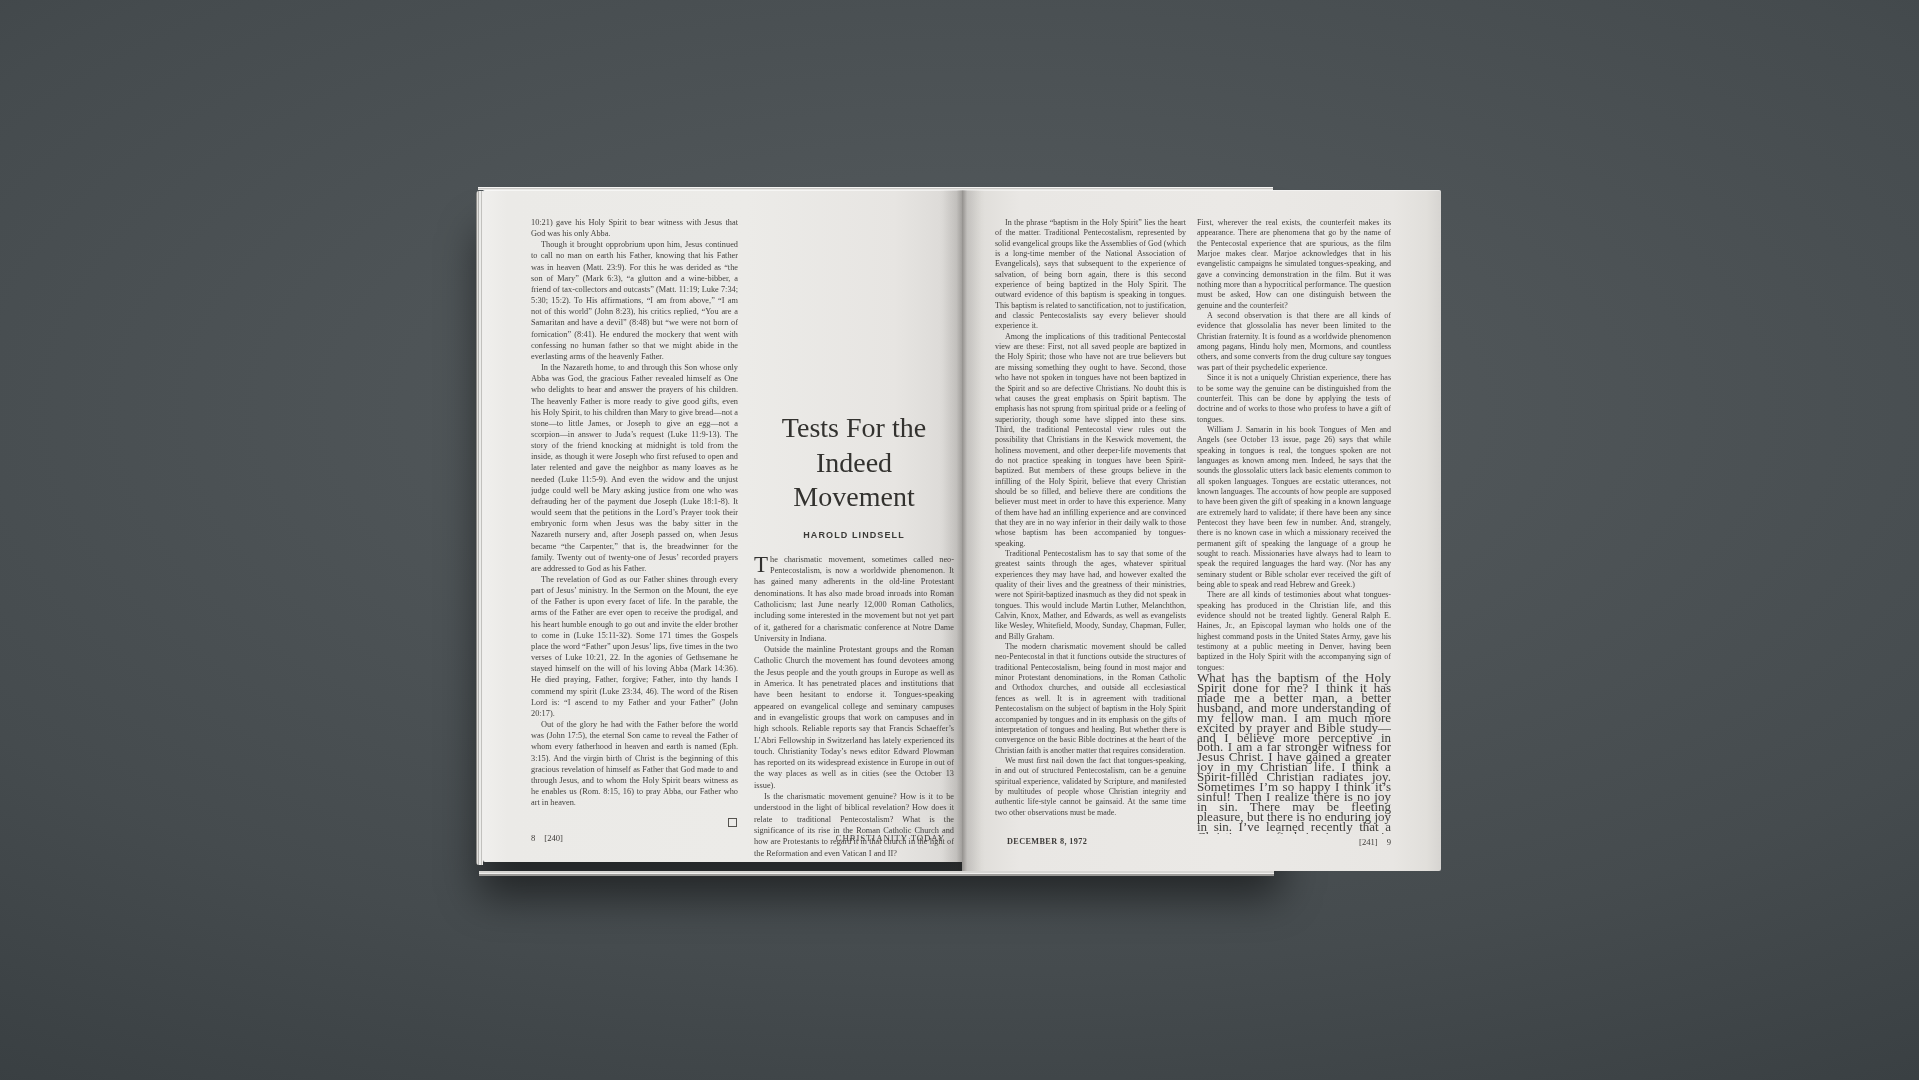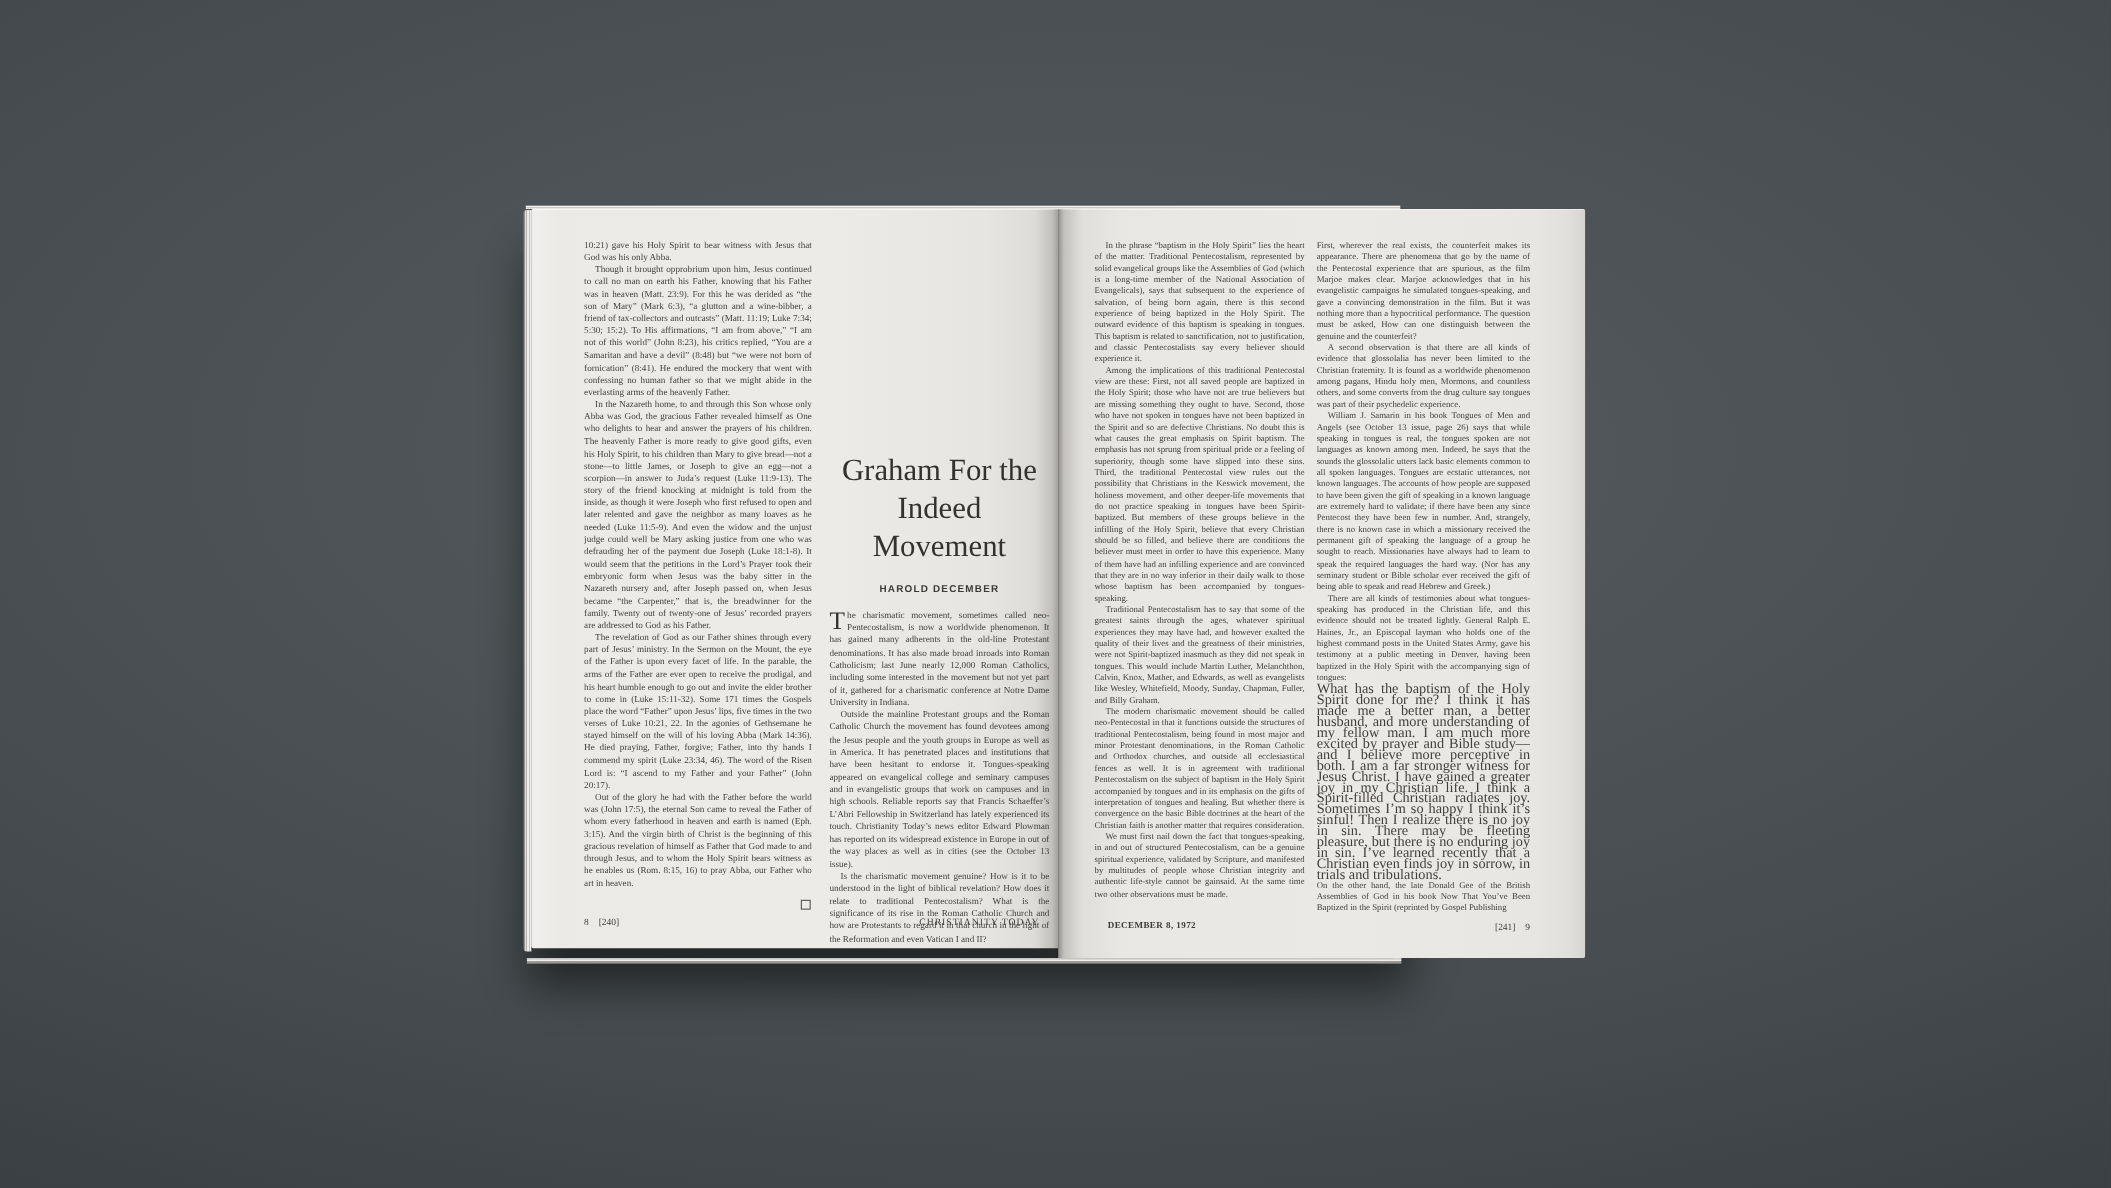--- a/index.html
+++ b/index.html
@@ -85,43 +85,44 @@
       <p class="bp flush">10:21) gave his Holy Spirit to bear witness with Jesus that God was his only Abba.</p>
       <p class="bp">Though it brought opprobrium upon him, Jesus continued to call no man on earth his Father, knowing that his Father was in heaven (Matt. 23:9). For this he was derided as “the son of Mary” (Mark 6:3), “a glutton and a wine-bibber, a friend of tax-collectors and outcasts” (Matt. 11:19; Luke 7:34; 5:30; 15:2). To His affirmations, “I am from above,” “I am not of this world” (John 8:23), his critics replied, “You are a Samaritan and have a devil” (8:48) but “we were not born of fornication” (8:41). He endured the mockery that went with confessing no human father so that we might abide in the everlasting arms of the heavenly Father.</p>
       <p class="bp">In the Nazareth home, to and through this Son whose only Abba was God, the gracious Father revealed himself as One who delights to hear and answer the prayers of his children. The heavenly Father is more ready to give good gifts, even his Holy Spirit, to his children than Mary to give bread—not a stone—to little James, or Joseph to give an egg—not a scorpion—in answer to Juda’s request (Luke 11:9-13). The story of the friend knocking at midnight is told from the inside, as though it were Joseph who first refused to open and later relented and gave the neighbor as many loaves as he needed (Luke 11:5-9). And even the widow and the unjust judge could well be Mary asking justice from one who was defrauding her of the payment due Joseph (Luke 18:1-8). It would seem that the petitions in the Lord’s Prayer took their embryonic form when Jesus was the baby sitter in the Nazareth nursery and, after Joseph passed on, when Jesus became “the Carpenter,” that is, the breadwinner for the family. Twenty out of twenty-one of Jesus’ recorded prayers are addressed to God as his Father.</p>
       <p class="bp">The revelation of God as our Father shines through every part of Jesus’ ministry. In the Sermon on the Mount, the eye of the Father is upon every facet of life. In the parable, the arms of the Father are ever open to receive the prodigal, and his heart humble enough to go out and invite the elder brother to come in (Luke 15:11-32). Some 171 times the Gospels place the word “Father” upon Jesus’ lips, five times in the two verses of Luke 10:21, 22. In the agonies of Gethsemane he stayed himself on the will of his loving Abba (Mark 14:36). He died praying, Father, forgive; Father, into thy hands I commend my spirit (Luke 23:34, 46). The word of the Risen Lord is: “I ascend to my Father and your Father” (John 20:17).</p>
       <p class="bp">Out of the glory he had with the Father before the world was (John 17:5), the eternal Son came to reveal the Father of whom every fatherhood in heaven and earth is named (Eph. 3:15). And the virgin birth of Christ is the beginning of this gracious revelation of himself as Father that God made to and through Jesus, and to whom the Holy Spirit bears witness as he enables us (Rom. 8:15, 16) to pray Abba, our Father who art in heaven.</p>
       <span class="endbox"></span>
     </div>
 
     <div class="col lp-col2">
       <div class="article-head">
-        <div class="title-line">Graham For the</div>
+        <div class="title-line">Tests For the</div>
         <div class="title-line">Indeed</div>
         <div class="title-line">Movement</div>
-        <div class="byline">HAROLD DECEMBER</div>
+        <div class="byline">HAROLD LINDSELL</div>
       </div>
       <div class="article-body">
         <p class="bp flush dropcap">The charismatic movement, sometimes called neo-Pentecostalism, is now a worldwide phenomenon. It has gained many adherents in the old-line Protestant denominations. It has also made broad inroads into Roman Catholicism; last June nearly 12,000 Roman Catholics, including some interested in the movement but not yet part of it, gathered for a charismatic conference at Notre Dame University in Indiana.</p>
         <p class="bp">Outside the mainline Protestant groups and the Roman Catholic Church the movement has found devotees among the Jesus people and the youth groups in Europe as well as in America. It has penetrated places and institutions that have been hesitant to endorse it. Tongues-speaking appeared on evangelical college and seminary campuses and in evangelistic groups that work on campuses and in high schools. Reliable reports say that Francis Schaeffer’s L’Abri Fellowship in Switzerland has lately experienced its touch. Christianity Today’s news editor Edward Plowman has reported on its widespread existence in Europe in out of the way places as well as in cities (see the October 13 issue).</p>
         <p class="bp">Is the charismatic movement genuine? How is it to be understood in the light of biblical revelation? How does it relate to traditional Pentecostalism? What is the significance of its rise in the Roman Catholic Church and how are Protestants to regard it in that church in the light of the Reformation and even Vatican I and II?</p>
       </div>
     </div>
 
     <div class="col rp-col1">
       <p class="bp">In the phrase “baptism in the Holy Spirit” lies the heart of the matter. Traditional Pentecostalism, represented by solid evangelical groups like the Assemblies of God (which is a long-time member of the National Association of Evangelicals), says that subsequent to the experience of salvation, of being born again, there is this second experience of being baptized in the Holy Spirit. The outward evidence of this baptism is speaking in tongues. This baptism is related to sanctification, not to justification, and classic Pentecostalists say every believer should experience it.</p>
       <p class="bp">Among the implications of this traditional Pentecostal view are these: First, not all saved people are baptized in the Holy Spirit; those who have not are true believers but are missing something they ought to have. Second, those who have not spoken in tongues have not been baptized in the Spirit and so are defective Christians. No doubt this is what causes the great emphasis on Spirit baptism. The emphasis has not sprung from spiritual pride or a feeling of superiority, though some have slipped into these sins. Third, the traditional Pentecostal view rules out the possibility that Christians in the Keswick movement, the holiness movement, and other deeper-life movements that do not practice speaking in tongues have been Spirit-baptized. But members of these groups believe in the infilling of the Holy Spirit, believe that every Christian should be so filled, and believe there are conditions the believer must meet in order to have this experience. Many of them have had an infilling experience and are convinced that they are in no way inferior in their daily walk to those whose baptism has been accompanied by tongues-speaking.</p>
       <p class="bp">Traditional Pentecostalism has to say that some of the greatest saints through the ages, whatever spiritual experiences they may have had, and however exalted the quality of their lives and the greatness of their ministries, were not Spirit-baptized inasmuch as they did not speak in tongues. This would include Martin Luther, Melanchthon, Calvin, Knox, Mather, and Edwards, as well as evangelists like Wesley, Whitefield, Moody, Sunday, Chapman, Fuller, and Billy Graham.</p>
       <p class="bp">The modern charismatic movement should be called neo-Pentecostal in that it functions outside the structures of traditional Pentecostalism, being found in most major and minor Protestant denominations, in the Roman Catholic and Orthodox churches, and outside all ecclesiastical fences as well. It is in agreement with traditional Pentecostalism on the subject of baptism in the Holy Spirit accompanied by tongues and in its emphasis on the gifts of interpretation of tongues and healing. But whether there is convergence on the basic Bible doctrines at the heart of the Christian faith is another matter that requires consideration.</p>
       <p class="bp">We must first nail down the fact that tongues-speaking, in and out of structured Pentecostalism, can be a genuine spiritual experience, validated by Scripture, and manifested by multitudes of people whose Christian integrity and authentic life-style cannot be gainsaid. At the same time two other observations must be made.</p>
     </div>
 
     <div class="col rp-col2">
       <p class="bp flush">First, wherever the real exists, the counterfeit makes its appearance. There are phenomena that go by the name of the Pentecostal experience that are spurious, as the film Marjoe makes clear. Marjoe acknowledges that in his evangelistic campaigns he simulated tongues-speaking, and gave a convincing demonstration in the film. But it was nothing more than a hypocritical performance. The question must be asked, How can one distinguish between the genuine and the counterfeit?</p>
       <p class="bp">A second observation is that there are all kinds of evidence that glossolalia has never been limited to the Christian fraternity. It is found as a worldwide phenomenon among pagans, Hindu holy men, Mormons, and countless others, and some converts from the drug culture say tongues was part of their psychedelic experience.</p>
+      <p class="bp">Since it is not a uniquely Christian experience, there has to be some way the genuine can be distinguished from the counterfeit. This can be done by applying the tests of doctrine and of works to those who profess to have a gift of tongues.</p>
       <p class="bp">William J. Samarin in his book Tongues of Men and Angels (see October 13 issue, page 26) says that while speaking in tongues is real, the tongues spoken are not languages as known among men. Indeed, he says that the sounds the glossolalic utters lack basic elements common to all spoken languages. Tongues are ecstatic utterances, not known languages. The accounts of how people are supposed to have been given the gift of speaking in a known language are extremely hard to validate; if there have been any since Pentecost they have been few in number. And, strangely, there is no known case in which a missionary received the permanent gift of speaking the language of a group he sought to reach. Missionaries have always had to learn to speak the required languages the hard way. (Nor has any seminary student or Bible scholar ever received the gift of being able to speak and read Hebrew and Greek.)</p>
       <p class="bp">There are all kinds of testimonies about what tongues-speaking has produced in the Christian life, and this evidence should not be treated lightly. General Ralph E. Haines, Jr., an Episcopal layman who holds one of the highest command posts in the United States Army, gave his testimony at a public meeting in Denver, having been baptized in the Holy Spirit with the accompanying sign of tongues:</p>
       <p class="bp flush blockquote">What has the baptism of the Holy Spirit done for me? I think it has made me a better man, a better husband, and more understanding of my fellow man. I am much more excited by prayer and Bible study—and I believe more perceptive in both. I am a far stronger witness for Jesus Christ. I have gained a greater joy in my Christian life. I think a Spirit-filled Christian radiates joy. Sometimes I’m so happy I think it’s sinful! Then I realize there is no joy in sin. There may be fleeting pleasure, but there is no enduring joy in sin. I’ve learned recently that a Christian even finds joy in sorrow, in trials and tribulations.</p>
       <p class="bp flush">On the other hand, the late Donald Gee of the British Assemblies of God in his book Now That You’ve Been Baptized in the Spirit (reprinted by Gospel Publishing</p>
     </div>
 
     <div class="footer f-left-num">
       <span class="pnum">8</span><span class="folio">[240]</span>
     </div>
     <div class="footer f-ct">CHRISTIANITY TODAY</div>

